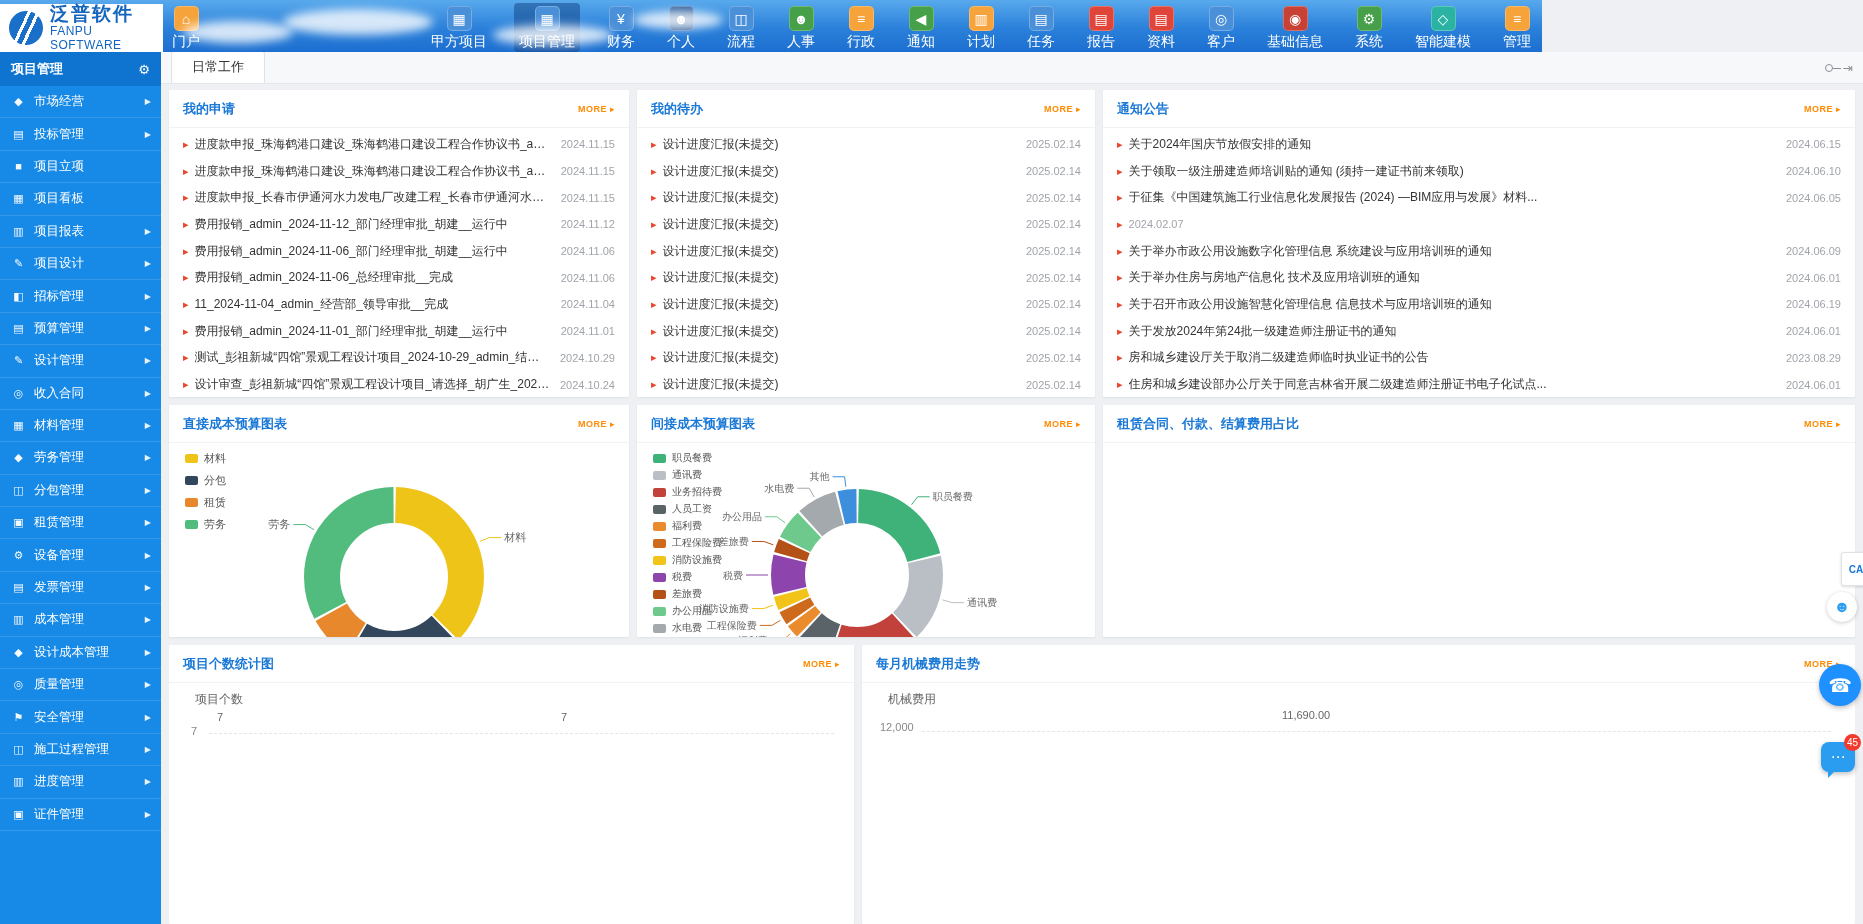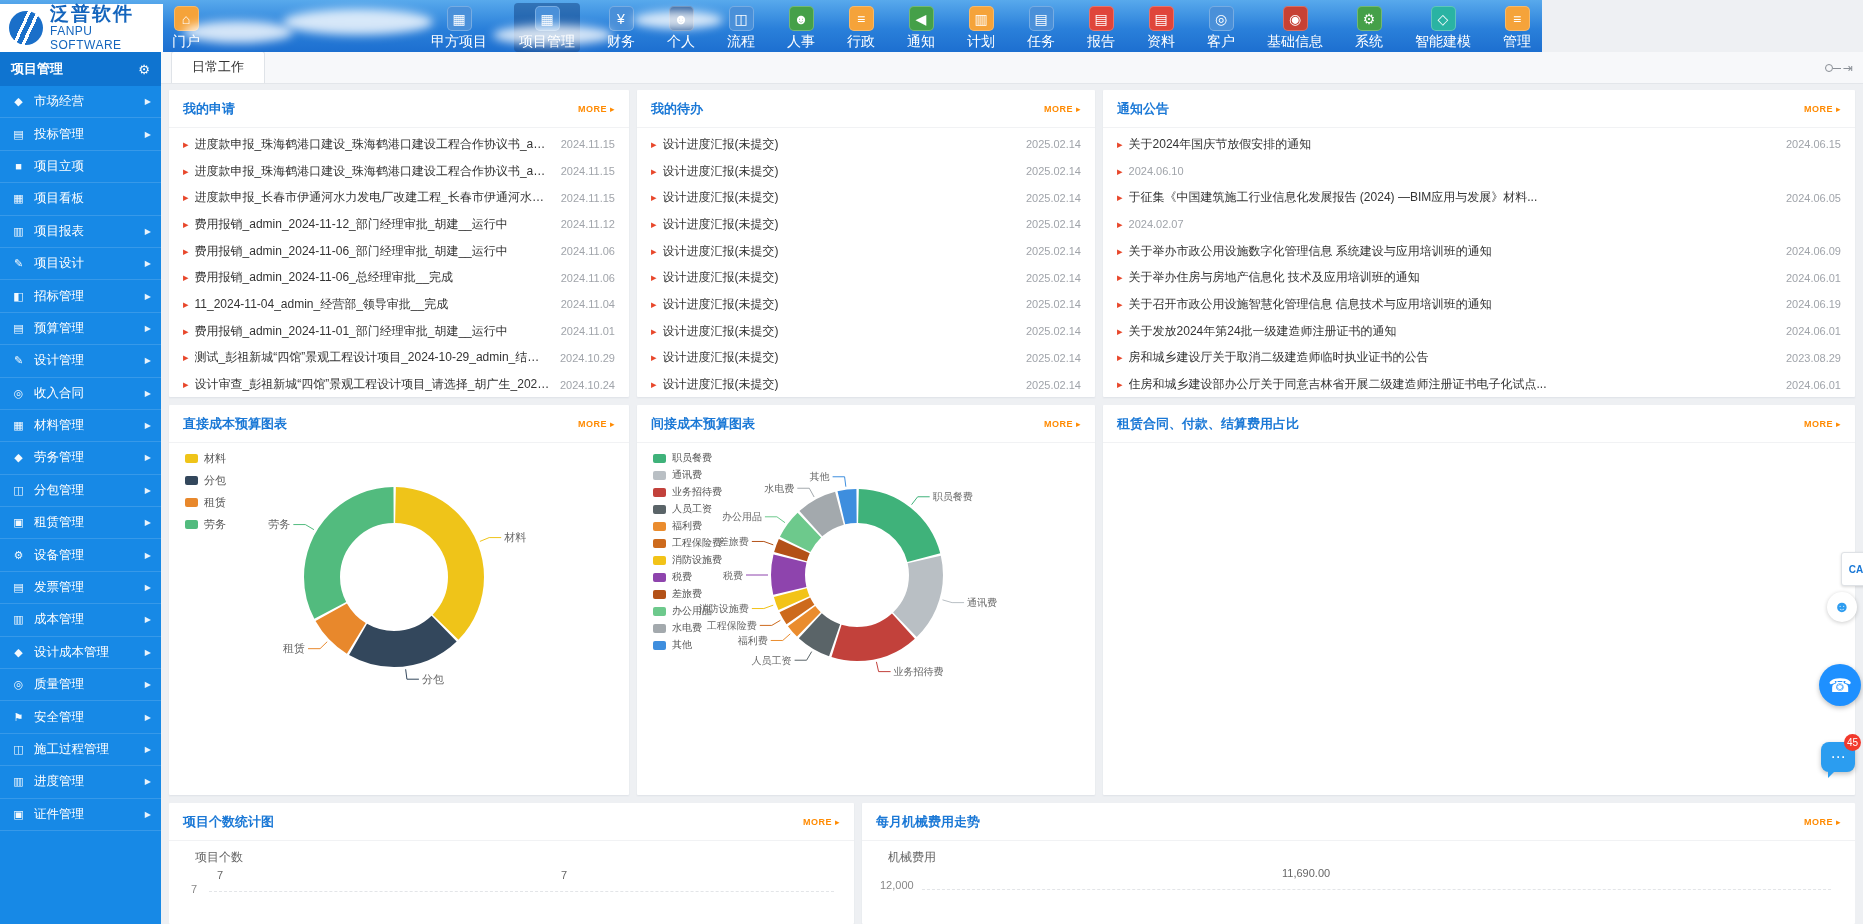--- a/index.html
+++ b/index.html
@@ -39,21 +39,21 @@
   .main{position:absolute;left:161px;top:52px;width:1702px;height:872px;display:flex;flex-direction:column}
   .tabbar{height:32px;background:#f7f8fa;border-bottom:1px solid #e3e6ea;display:flex;align-items:flex-end;padding-left:10px;position:relative;flex-shrink:0}
   .tab{background:#fff;border:1px solid #dfe3e8;border-bottom:none;padding:6px 20px 7px;font-size:13px;color:#333;border-radius:3px 3px 0 0;cursor:pointer}
   .tab-icons{position:absolute;right:10px;top:9px;display:flex;gap:10px;align-items:center;color:#8a8f96}
   .key-icon{width:8px;height:8px;border:1.5px solid #8a8f96;border-radius:50%;position:relative;cursor:pointer}
   .key-icon::after{content:"";position:absolute;left:7px;top:2.5px;width:8px;height:1.5px;background:#8a8f96}
   .expand-icon{font-size:12px;cursor:pointer}
 
   .content{flex:1;padding:6px 8px 0;display:flex;flex-direction:column;gap:8px;overflow:hidden}
   .row{display:flex;gap:8px}
-  .row1{height:307px}.row2{height:390px}.row3{flex:1;overflow:hidden}
+  .row1{height:307px}.row2{height:232px}.row3{flex:1;overflow:hidden}
   .panel{background:#fff;border-radius:1px;box-shadow:0 1px 2px rgba(30,50,80,.07);display:flex;flex-direction:column;overflow:hidden}
   .p-head{height:38px;display:flex;align-items:center;justify-content:space-between;padding:0 14px;border-bottom:1px solid #f1f2f4;flex-shrink:0}
   .p-title{color:#1a78d6;font-size:13px;font-weight:bold}
   .p-more{color:#ff8a00;font-size:9px;font-weight:bold;letter-spacing:.5px;cursor:pointer;white-space:nowrap}
   .w1{width:460px}.w2{width:458px}.w3{flex:1}
   .wb1{width:685px}.wb2{flex:1}
 
   .list{padding:3px 14px 0}
   .list-row{display:flex;align-items:center;height:26.7px;cursor:pointer}
   .bullet{color:#e8472b;margin-right:6px;font-size:11px;flex-shrink:0}
@@ -431,20 +431,21 @@
           <div class="p-more">MORE ▸</div>
         </div>
         <div class="list" id="list-notices">
             <div class="list-row">
               <span class="bullet">▸</span>
               <span class="l-text">关于2024年国庆节放假安排的通知</span>
               <span class="l-date">2024.06.15</span>
             </div>
             <div class="list-row">
               <span class="bullet">▸</span>
+              <span class="l-text">关于领取一级注册建造师培训贴的通知 (须持一建证书前来领取)</span>
               <span class="l-date">2024.06.10</span>
             </div>
             <div class="list-row">
               <span class="bullet">▸</span>
               <span class="l-text">于征集《中国建筑施工行业信息化发展报告 (2024) —BIM应用与发展》材料...</span>
               <span class="l-date">2024.06.05</span>
             </div>
             <div class="list-row">
               <span class="bullet">▸</span>
               <span class="l-date">2024.02.07</span>

